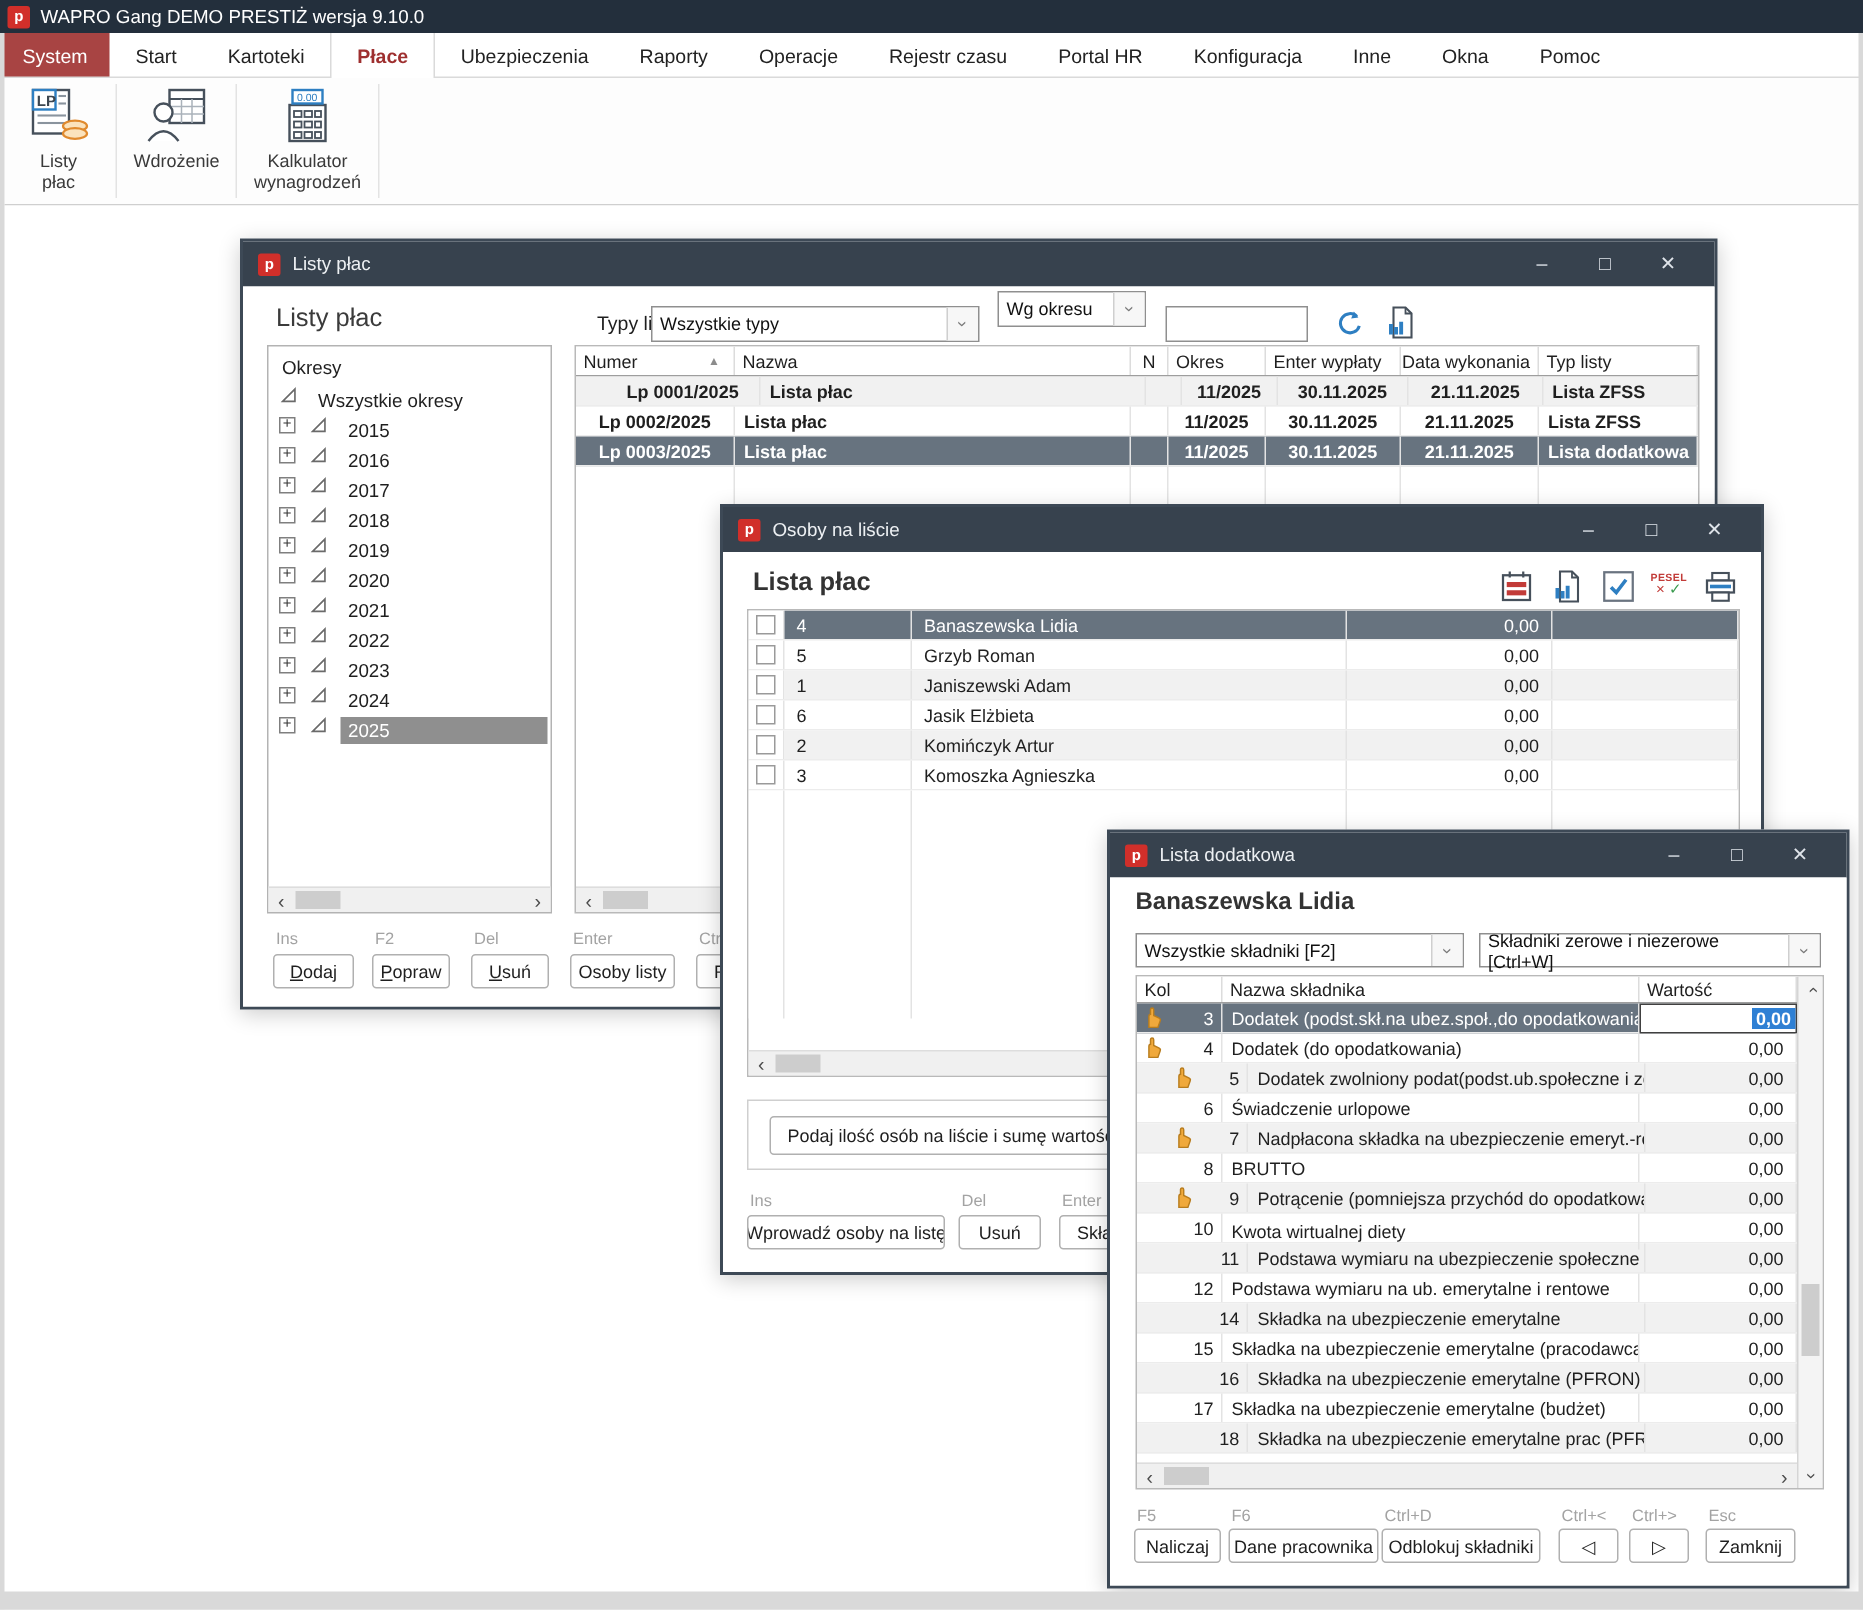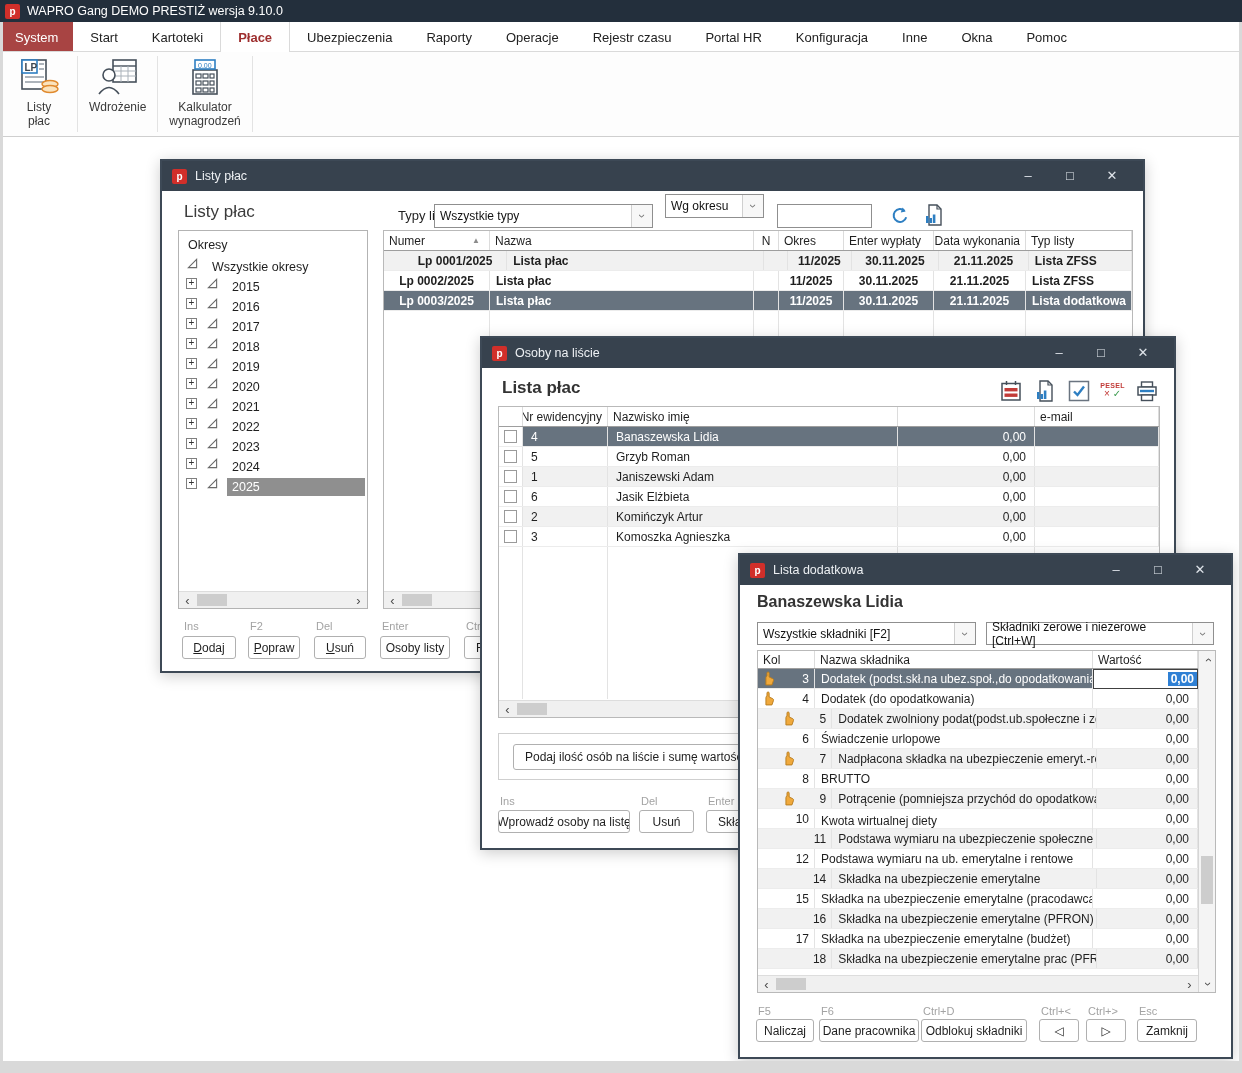--- a/index.html
+++ b/index.html
@@ -521,37 +521,20 @@
             <svg width="22" height="22" viewBox="0 0 22 22">
               <rect x="5.5" y="2" width="11" height="5" fill="#fff" stroke="#46505b" stroke-width="1.4"></rect>
               <rect x="2" y="7" width="18" height="8" fill="#fff" stroke="#46505b" stroke-width="1.5"></rect>
               <line x1="4" y1="11" x2="18" y2="11" stroke="#2e7fc2" stroke-width="2.4"></line>
               <rect x="5.5" y="15" width="11" height="5.5" fill="#fff" stroke="#46505b" stroke-width="1.4"></rect>
             </svg>
           </div>
         </div>
 
       <div class="gframe" style="left:16px;top:38px;width:662px;height:312px">
-        <div class="t-header" id="t2head" style="height:20px">
-            <div class="t-hcell" style="width: 24px; justify-content: flex-start; padding: 0px 5px;">
-              <span></span>
-            </div>
-            <div class="t-hcell" style="width: 85px; justify-content: flex-end; padding: 0px 5px;">
-              <span>Nr ewidencyjny</span>
-            </div>
-            <div class="t-hcell" style="width: 290px; justify-content: flex-start; padding: 0px 5px;">
-              <span>Nazwisko imię</span>
-            </div>
-            <div class="t-hcell" style="width: 137px; justify-content: flex-start; padding: 0px 5px;">
-              <span></span>
-            </div>
-            <div class="t-hcell" style="width: 124px; justify-content: flex-start; padding: 0px 5px;">
-              <span>e-mail</span>
-            </div>
-          </div>
         <div id="t2rows">
             <div class="t-row">
               <div class="t-cell" style="width: 24px; background: rgb(255, 255, 255);">
                 <div class="cb"></div>
               </div>
               <div style="display: flex; flex: 1 1 0%; height: 100%; background: rgb(103, 115, 127); color: rgb(255, 255, 255);">
                 <div class="t-cell" style="width: 85px; padding: 0px 8px;">
                   <span>4</span>
                 </div>
                 <div class="t-cell" style="width: 290px; padding: 0px 8px;">

